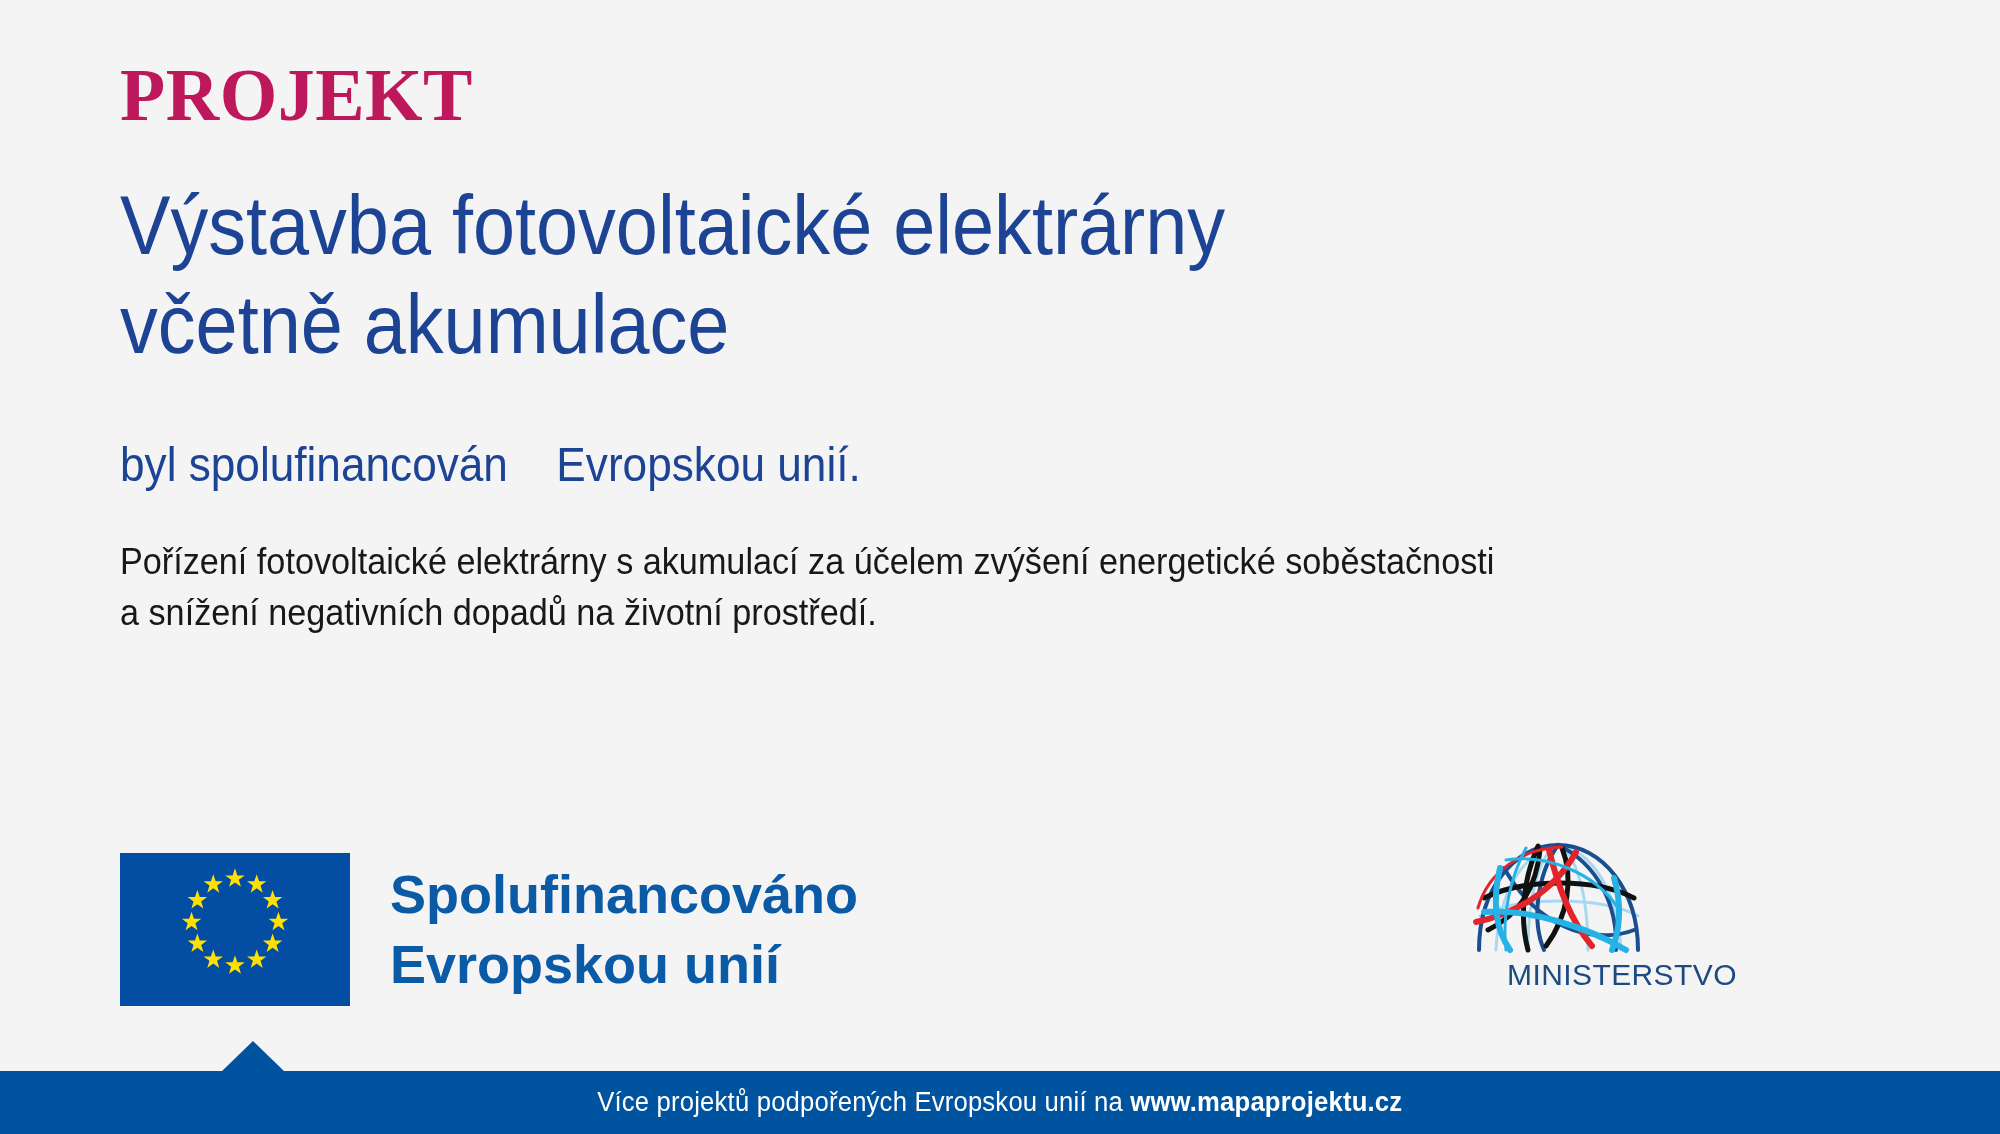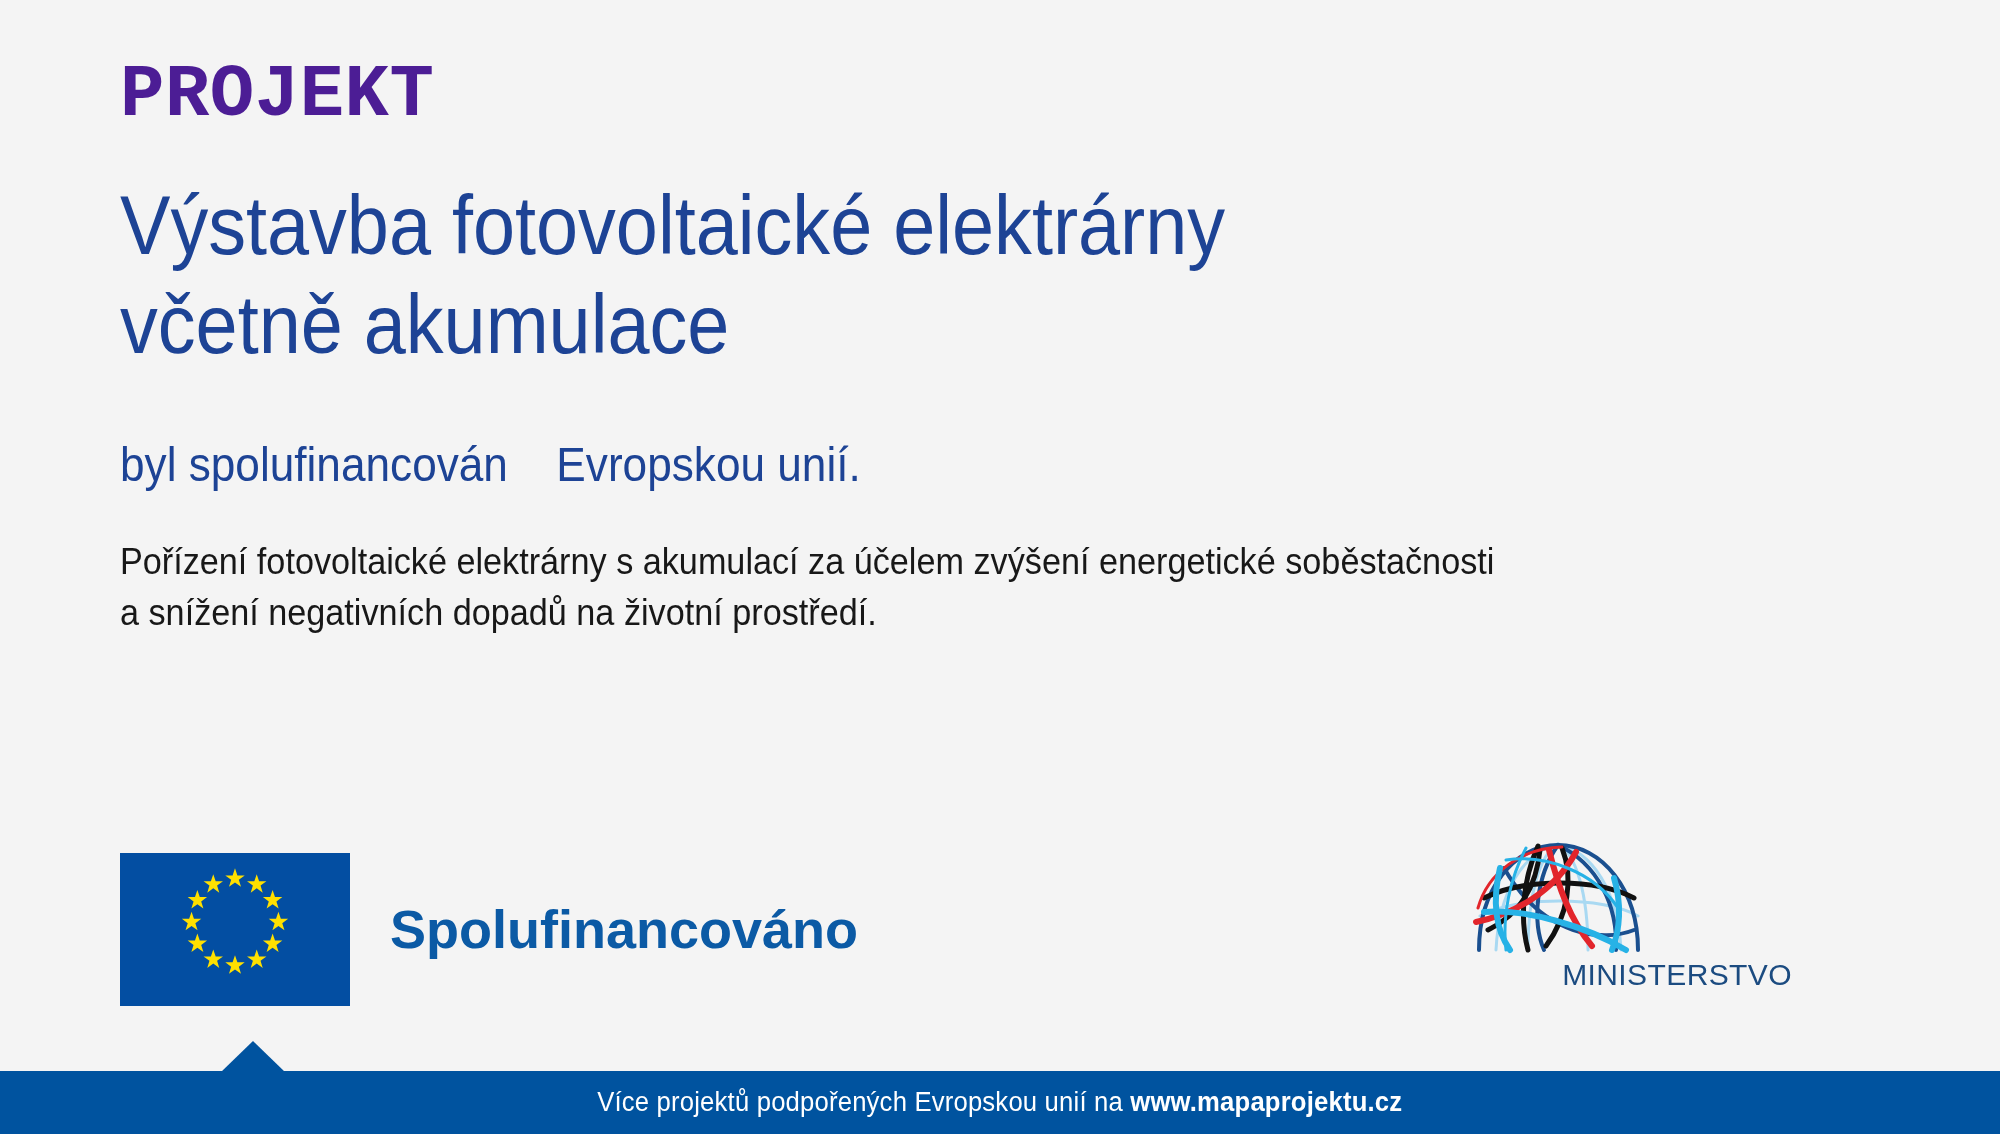--- a/index.html
+++ b/index.html
@@ -25,26 +25,26 @@
 
   
   .content {
     position: absolute;
     left: 120px;
     top: 58px;
     width: 1720px;
   }
 
   .kicker {
-    font-family: Liberation Mono, monospace;
+    font-family: Liberation Serif, serif;
     font-weight: bold;
     font-size: 74px;
     line-height: 1.0;
     letter-spacing: 0.5px;
-    color: #4c1d95;
+    color: #be185d;
     margin: 0 0 44px 0;
     white-space: nowrap;
   }
 
   .headline {
     font-family: "Liberation Sans Narrow", "Liberation Sans", sans-serif;
     font-weight: normal;
     font-size: 84px;
     line-height: 1.18;
     color: #1d4395;
@@ -114,21 +114,21 @@
     white-space: nowrap;
   }
   .eu-words .line { display: block; }
 
   
   .ministry {
     position: absolute;
     left: 1452px;
     top: 838px;
     width: 340px;
-    text-align: right;
+    text-align: center;
   }
   .ministry-globe {
     width: 185px;
     height: 118px;
     margin-left: 14px;
     display: block;
   }
   .ministry-words {
     font-family: "Liberation Sans", sans-serif;
     font-weight: normal;
@@ -230,20 +230,21 @@
         <use href="#eustar" x="36.5" y="41.72"></use>
         <use href="#eustar" x="30.28" y="35.5"></use>
         <use href="#eustar" x="28" y="27"></use>
         <use href="#eustar" x="30.28" y="18.5"></use>
         <use href="#eustar" x="36.5" y="12.28"></use>
       </svg>
     </div>
 
     <div class="eu-words">
       <span class="line">Spolufinancováno</span>
+      <span class="line">Evropskou unií</span>
     </div>
 
   </div>
 
   <div class="ministry">
 
     <svg class="ministry-globe" viewBox="0 0 185 118" xmlns="http://www.w3.org/2000/svg">
       <g fill="none" stroke-linecap="round">
 
         <g stroke="#a9d9f2" stroke-width="3">

